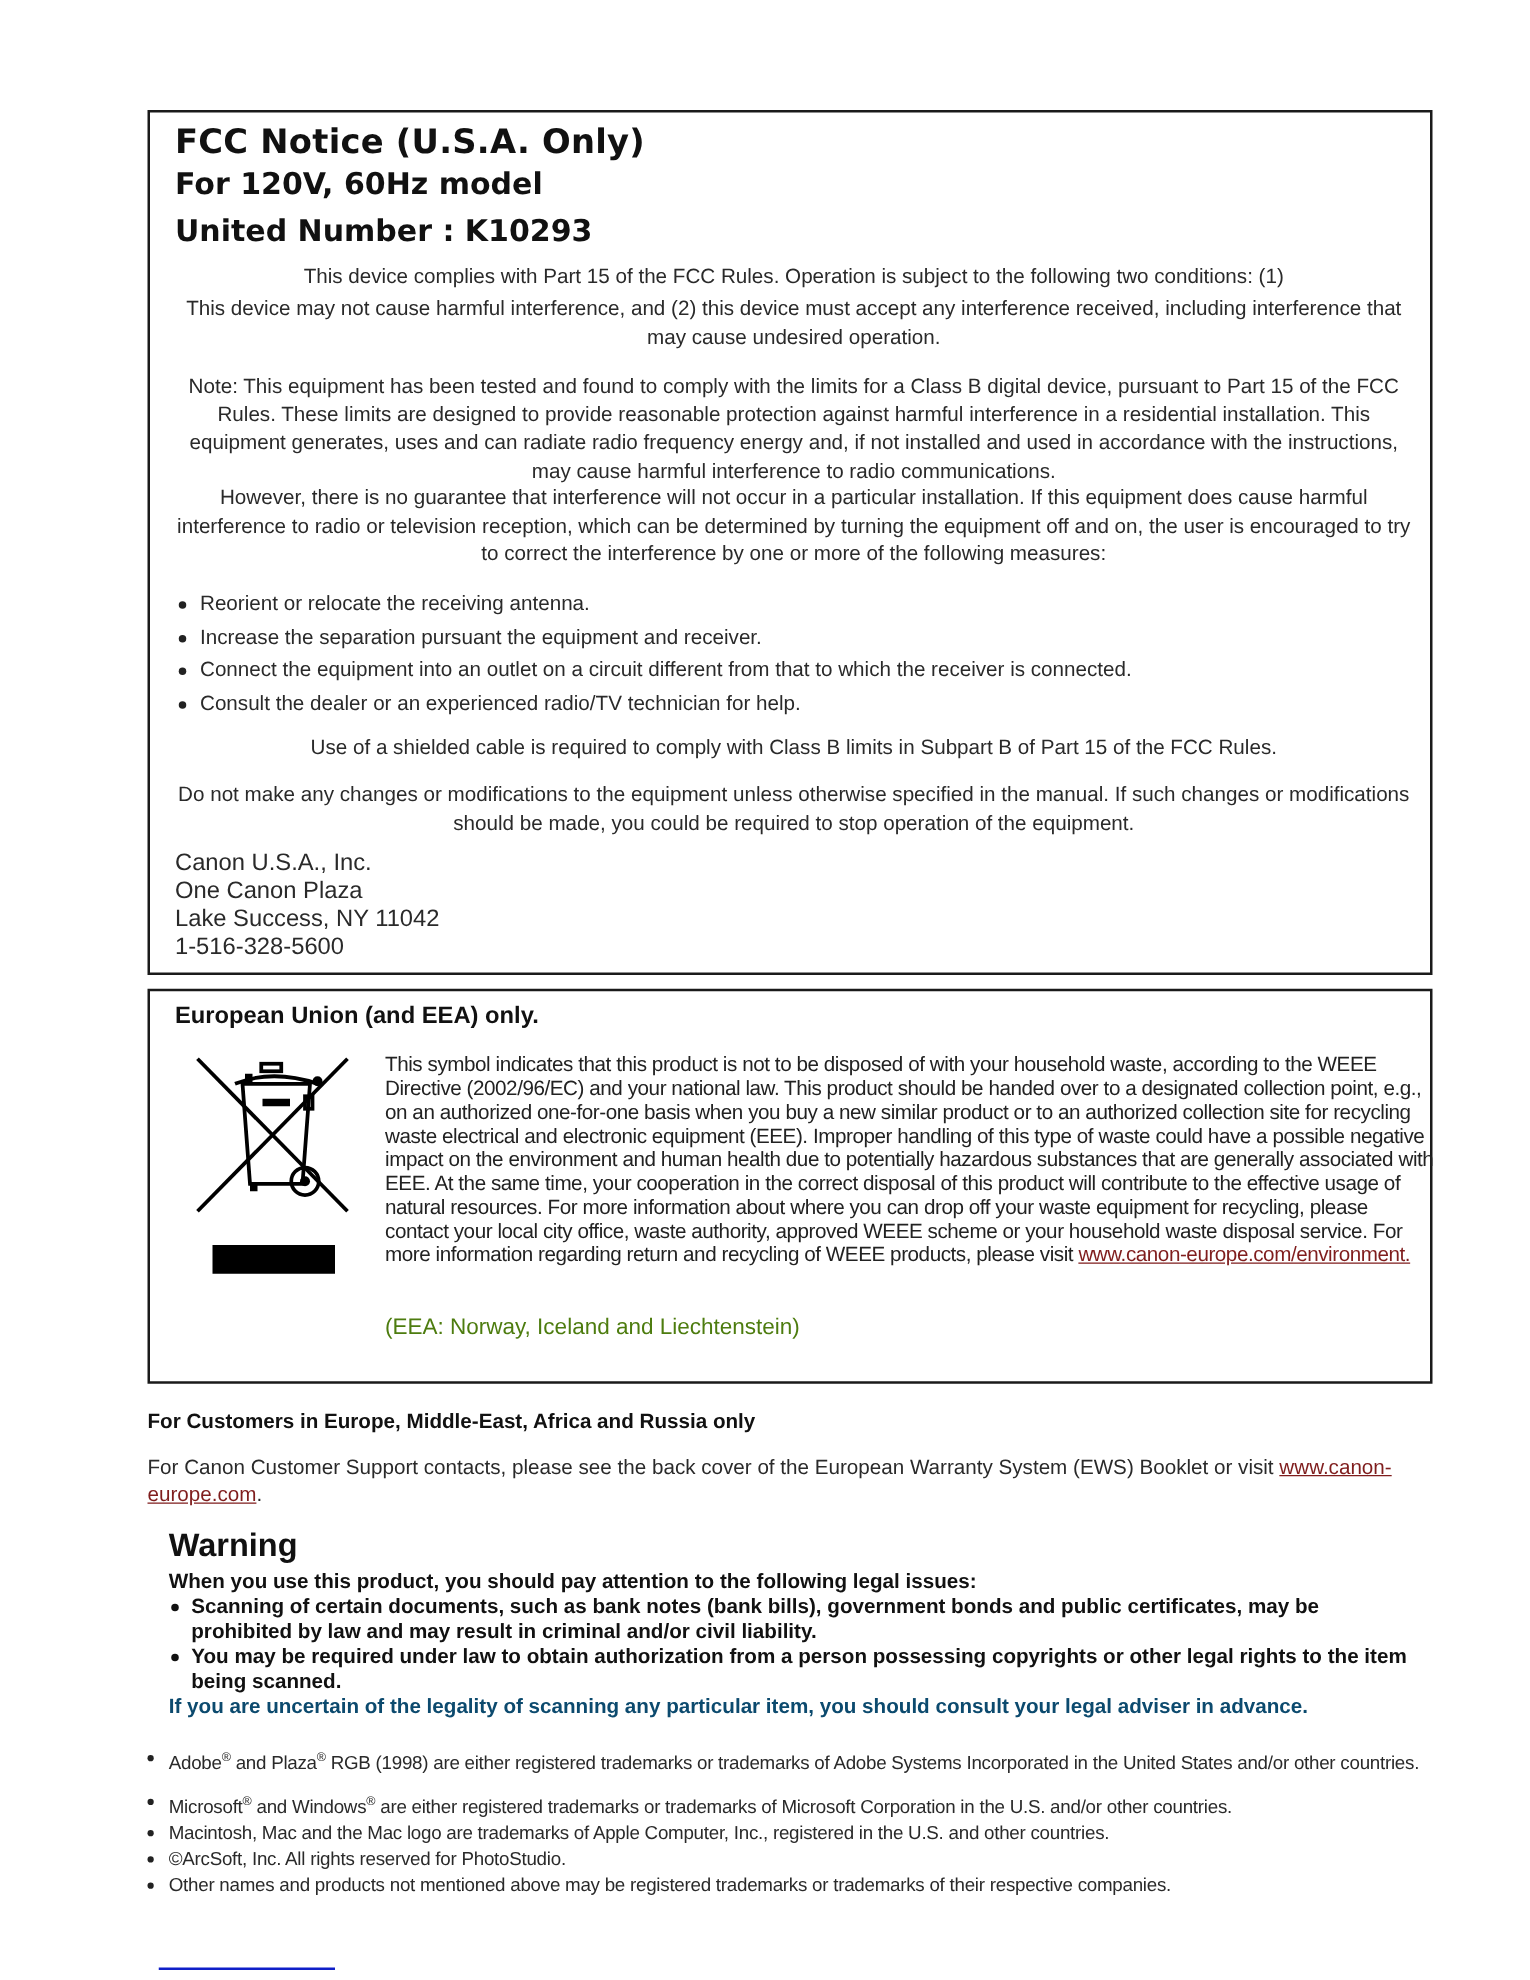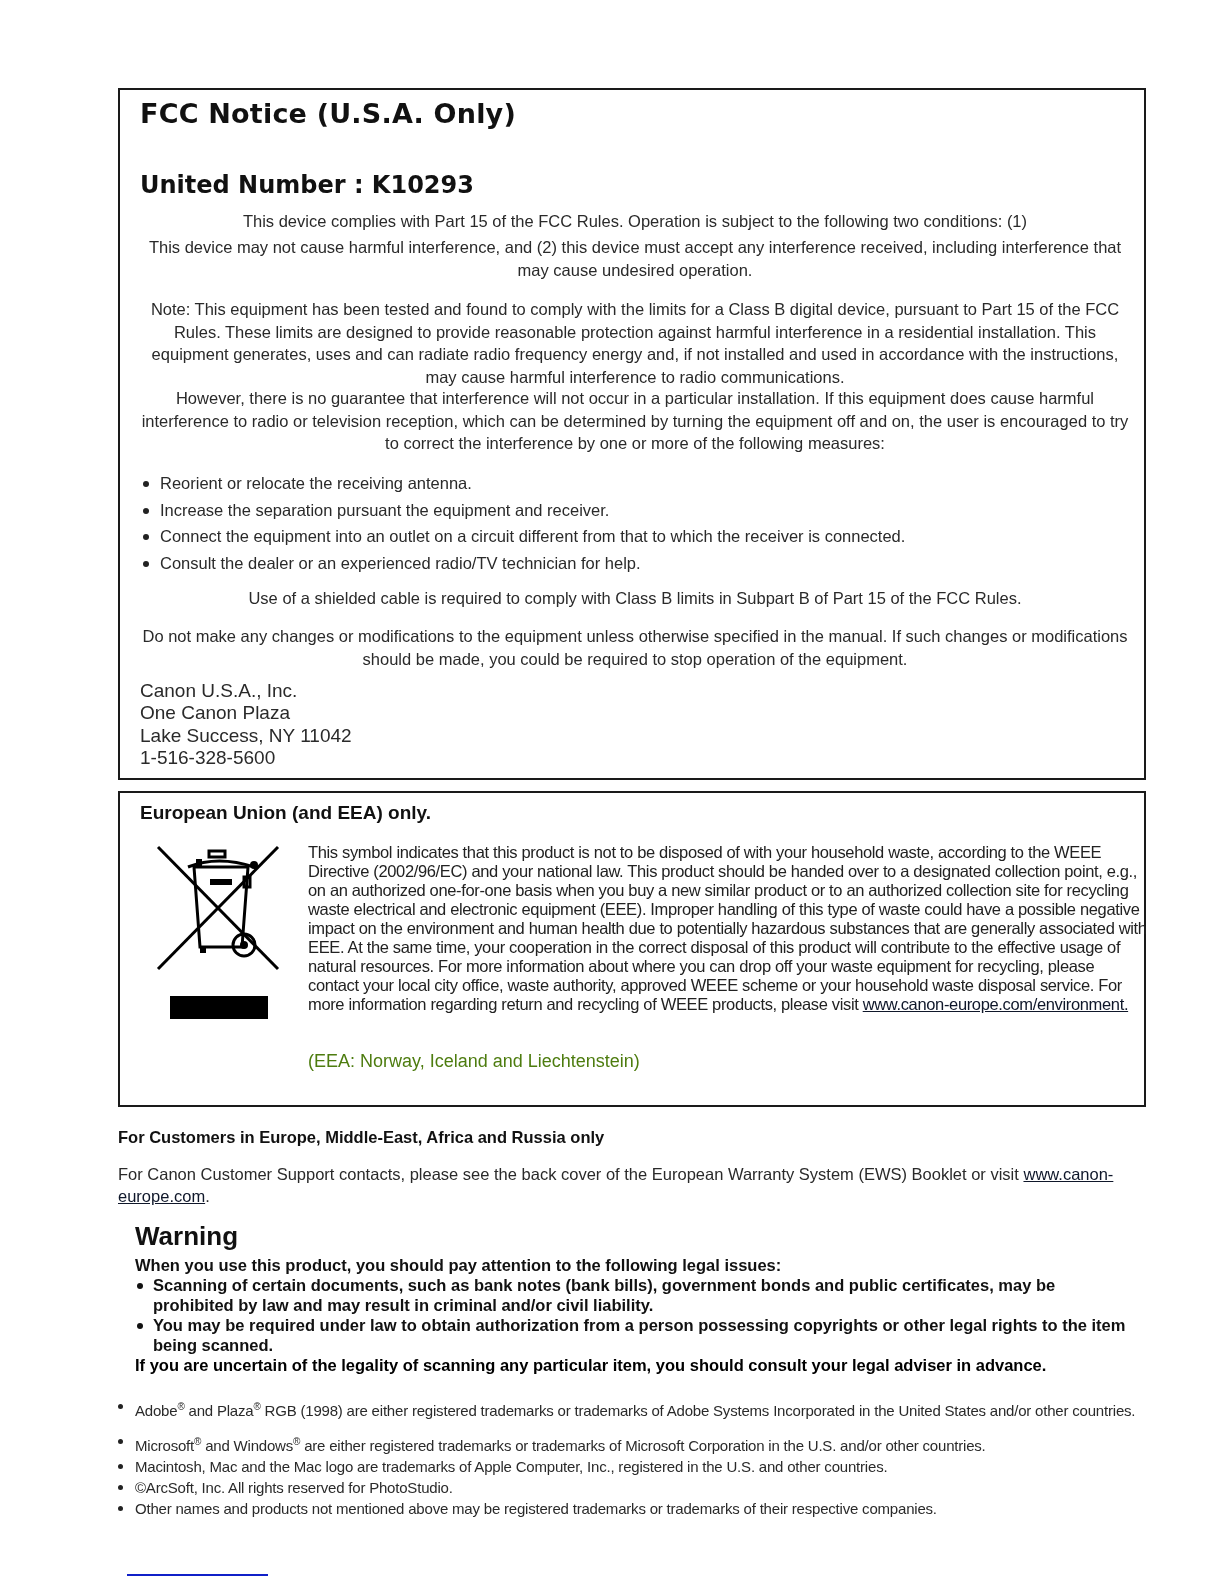--- a/index.html
+++ b/index.html
@@ -55,21 +55,21 @@
   .eu-title {
     position: absolute; left: 20px; top: 9px; margin: 0;
     font-size: 19px; font-weight: 700; color: #111;
   }
   .weee-icon { position: absolute; left: 36px; top: 52px; width: 124px; height: 126px; }
   .weee-bar { position: absolute; left: 50px; top: 203px; width: 98px; height: 23px; background: #000; }
   .eu-text {
     position: absolute; left: 188px; top: 50px; width: 840px; margin: 0;
     font-size: 16.5px; line-height: 19px; color: #222; letter-spacing: -0.35px;
   }
-  .eu-text a, .link { color: #0f172a; text-decoration: underline; }
+  .eu-text a, .link { color: #7f1d1d; text-decoration: underline; }
   .eea-note {
     position: absolute; left: 188px; top: 258px; margin: 0; font-size: 18px; color: #4d7c0f;
   }
 
   .cust-head {
     position: absolute; left: 118px; top: 1128px; margin: 0;
     font-size: 16.5px; font-weight: 700; color: #111;
   }
   .cust-text {
     position: absolute; left: 118px; top: 1163px; width: 1000px; margin: 0;
@@ -87,40 +87,41 @@
   .warn-list {
     position: absolute; left: 135px; top: 1275px; margin: 0; padding: 0; list-style: none; width: 1000px;
     font-size: 16.5px; font-weight: 700; color: #111; line-height: 20px;
   }
   .warn-list li { padding-left: 18px; position: relative; margin-bottom: 0; }
   .warn-list li::before {
     content: ""; position: absolute; left: 2px; top: 8px; width: 6px; height: 6px; border-radius: 50%; background: #111;
   }
   .warn-outro {
     position: absolute; left: 135px; top: 1355px; margin: 0;
-    font-size: 16.5px; font-weight: 700; color: #000000; line-height: 20px;
+    font-size: 16.5px; font-weight: 700; color: #0c4a6e; line-height: 20px;
   }
 
   .tm-list {
     position: absolute; left: 116px; top: 1396px; margin: 0; padding: 0; list-style: none; width: 1040px;
     font-size: 15px; color: #2a2a2a; line-height: 21px; letter-spacing: -0.2px;
   }
   .tm-list li { padding-left: 19px; position: relative; }
   .tm-list li::before {
     content: ""; position: absolute; left: 2px; top: 8px; width: 5px; height: 5px; border-radius: 50%; background: #222;
   }
   .tm-list li.gap { margin-bottom: 10px; }
   .tm-list sup { font-size: 10px; }
   .blue-rule { position: absolute; left: 127px; top: 1574px; width: 141px; height: 2px; background: #1020c8; }
 </style>
 </head>
 <body>
 
 <div class="box" id="fcc-box">
   <h1 class="fcc-title">FCC Notice (U.S.A. Only)</h1>
+  <h2 class="fcc-sub" id="fcc-sub1">For 120V, 60Hz model</h2>
   <h2 class="fcc-sub" id="fcc-sub2">United Number : K10293</h2>
   <p class="p" id="fcc-p1">This device complies with Part 15 of the FCC Rules. Operation is subject to the following two conditions: (1)</p>
   <p class="p" id="fcc-p2">This device may not cause harmful interference, and (2) this device must accept any interference received, including interference that may cause undesired operation.</p>
   <p class="p" id="fcc-p3">Note: This equipment has been tested and found to comply with the limits for a Class B digital device, pursuant to Part 15 of the FCC Rules. These limits are designed to provide reasonable protection against harmful interference in a residential installation. This equipment generates, uses and can radiate radio frequency energy and, if not installed and used in accordance with the instructions, may cause harmful interference to radio communications.</p>
   <p class="p" id="fcc-p4">However, there is no guarantee that interference will not occur in a particular installation. If this equipment does cause harmful interference to radio or television reception, which can be determined by turning the equipment off and on, the user is encouraged to try to correct the interference by one or more of the following measures:</p>
   <ul class="bullets">
     <li>Reorient or relocate the receiving antenna.</li>
     <li>Increase the separation pursuant the equipment and receiver.</li>
     <li>Connect the equipment into an outlet on a circuit different from that to which the receiver is connected.</li>
     <li>Consult the dealer or an experienced radio/TV technician for help.</li>

